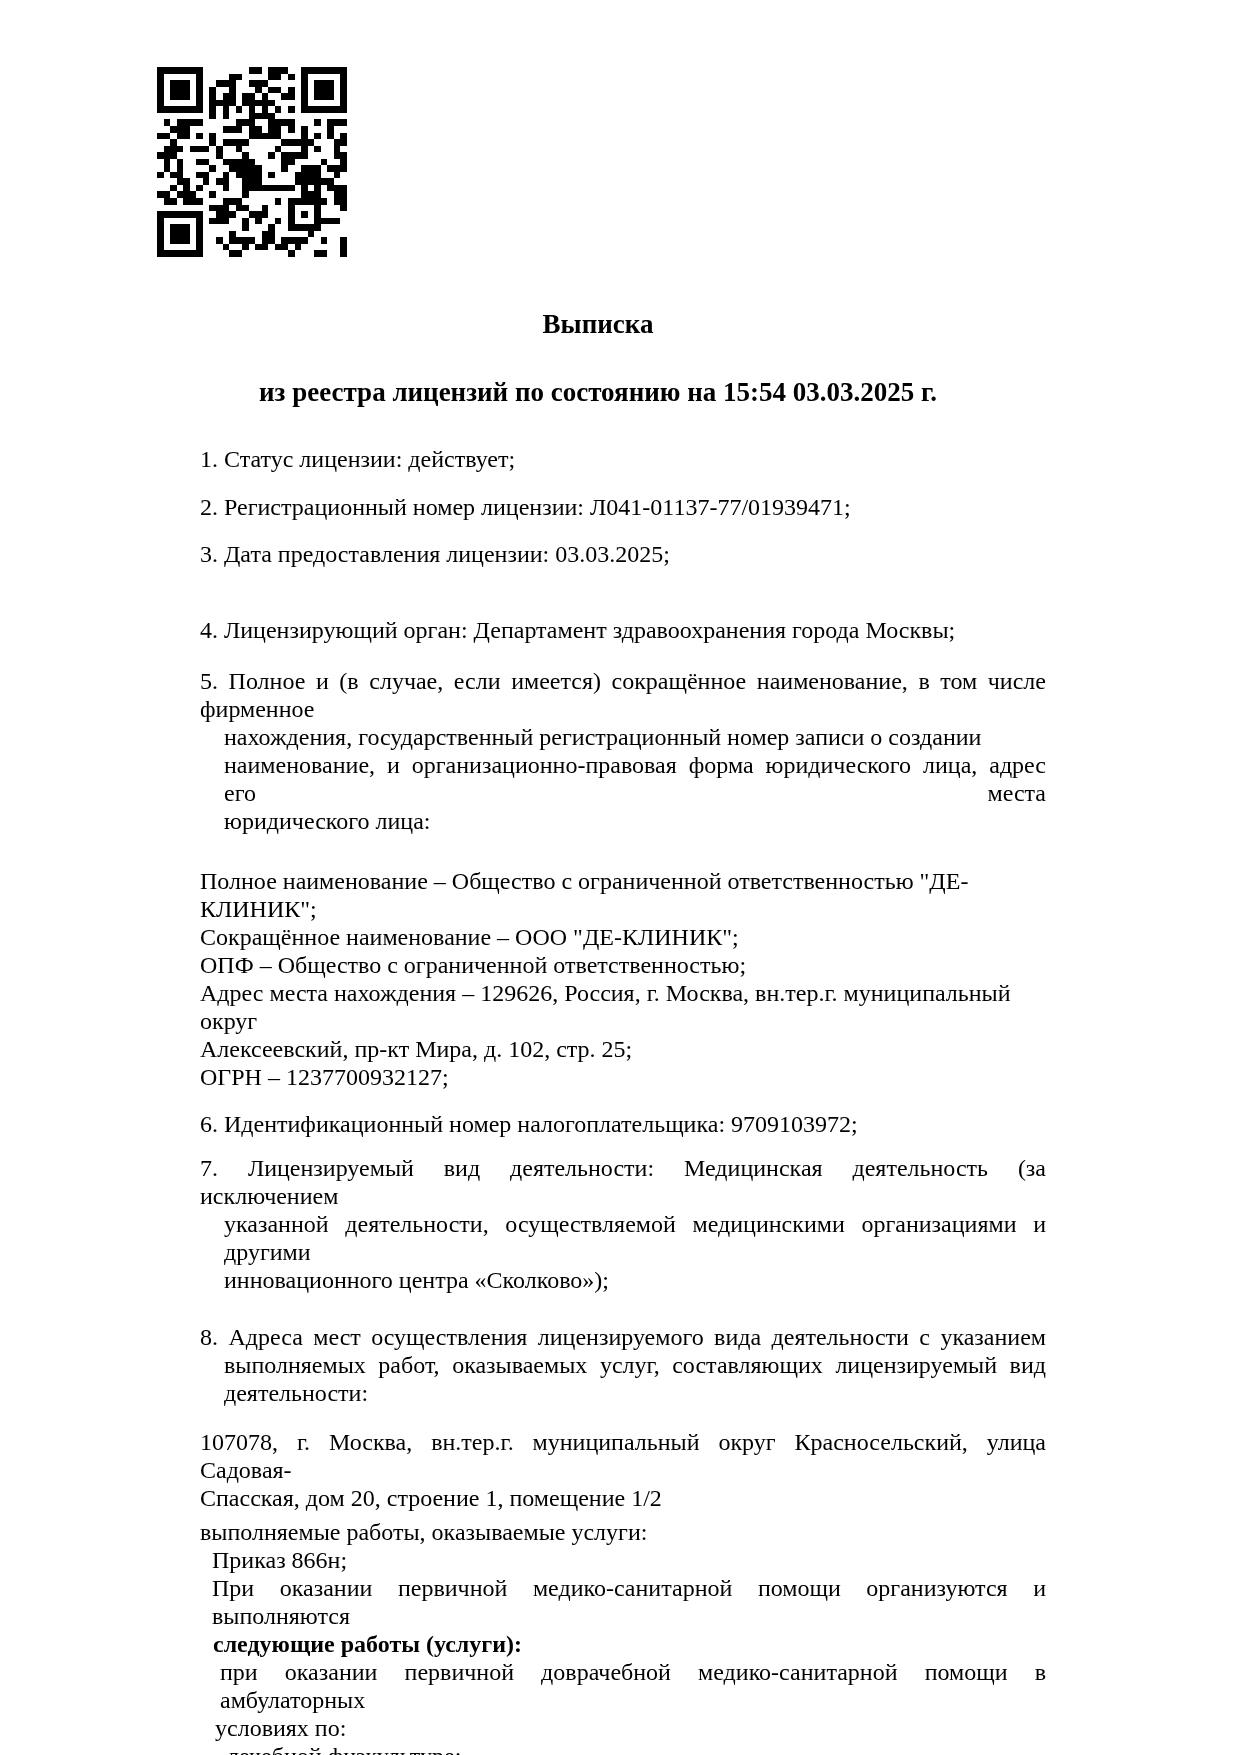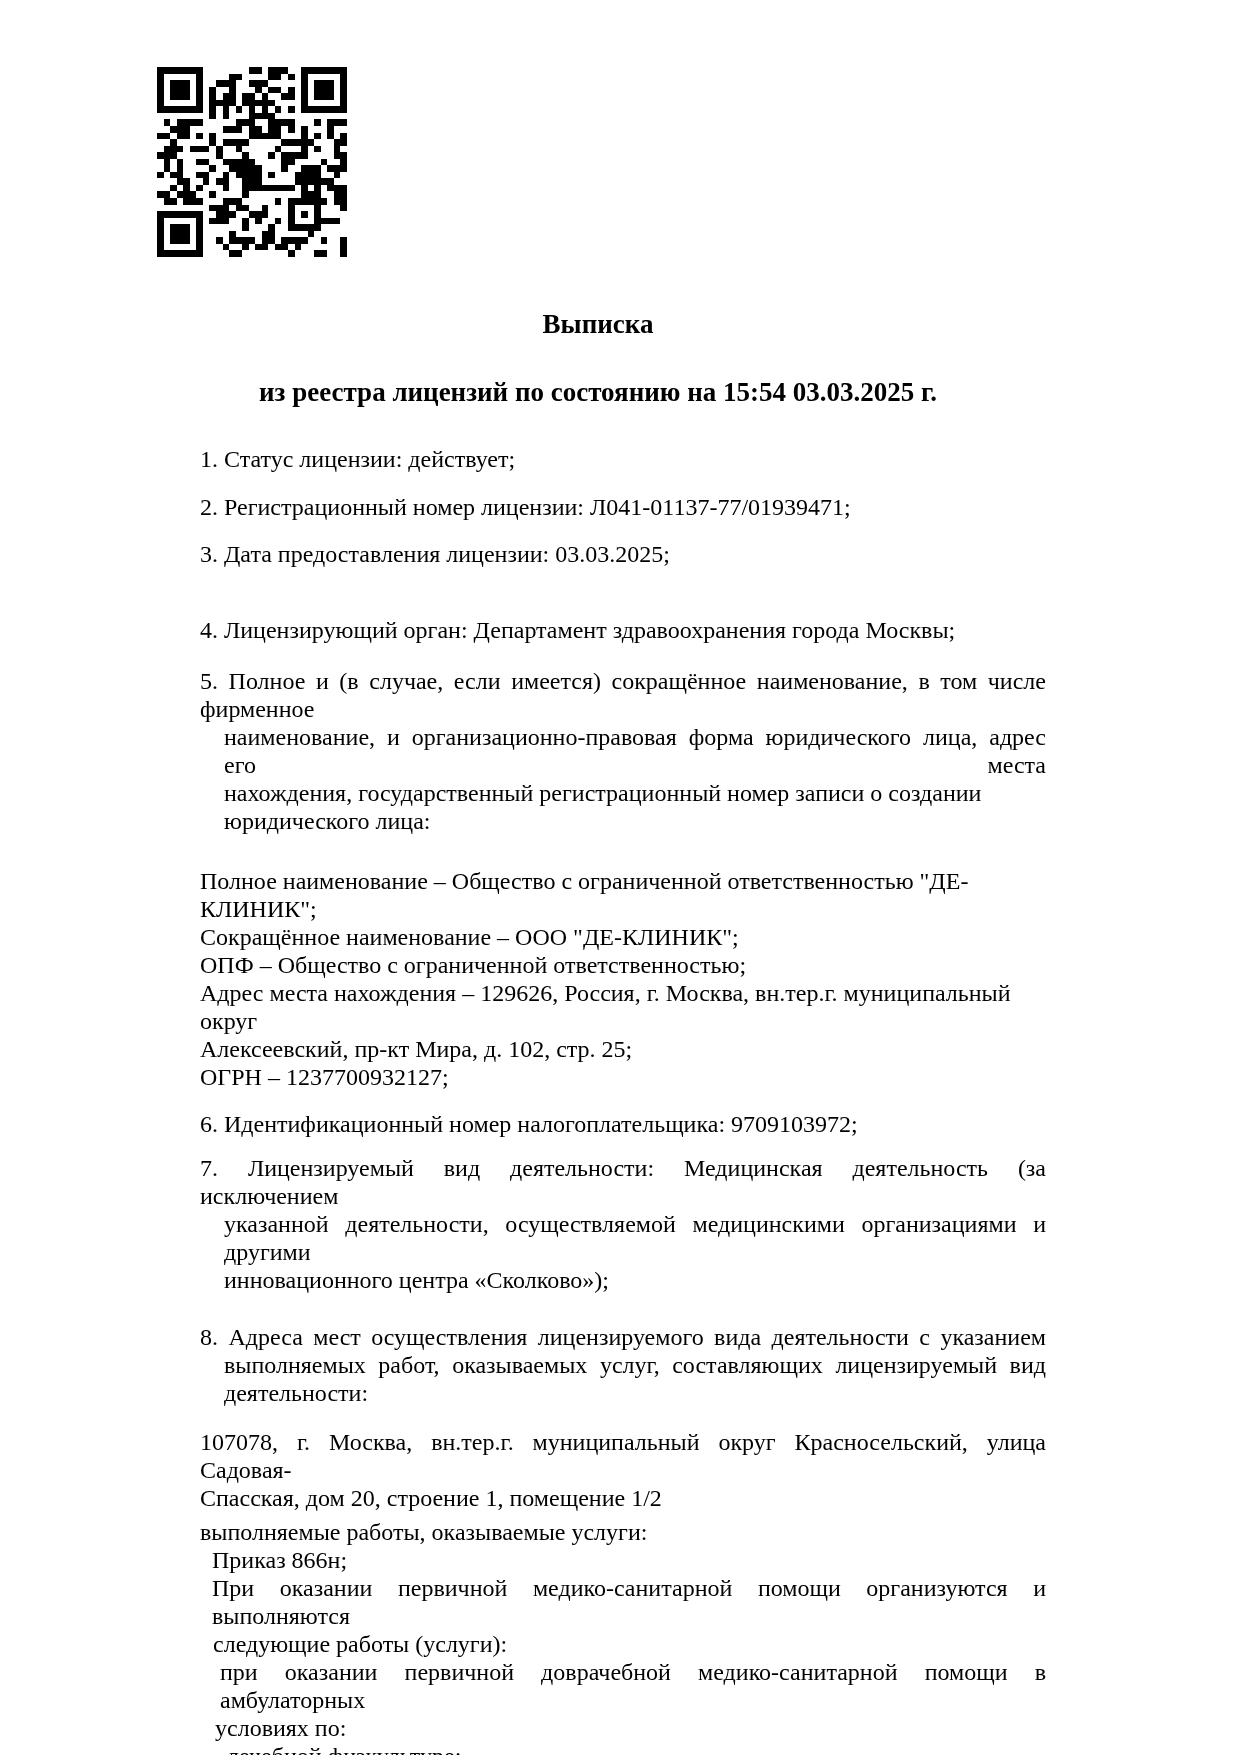--- a/index.html
+++ b/index.html
@@ -16,21 +16,21 @@
   .content{
     position:absolute;left:200px;top:308px;width:846px;
     font-size:24px;line-height:28px;
   }
   .t{font-size:27px;line-height:32px;font-weight:bold;text-align:center;margin:0 50px 36px 0;}
   .st{font-size:27px;line-height:32px;font-weight:bold;text-align:center;margin:0 50px 37px 0;}
   .para{margin:0;}
   .ln{margin:0;}
   .c{padding-left:24px;}      
   .p12{padding-left:12px;}
-  .p13{padding-left:13px;}
+  .p13{padding-left:13px;font-weight:bold;}
   .p15{padding-left:15px;}
   .p20{padding-left:20px;}
   .p27{padding-left:27px;}
   .jl{text-align:justify;text-align-last:justify;}
   .mb6{margin-bottom:6px;}
   .mb16{margin-bottom:16px;}
   .mb17{margin-bottom:1px;}
   .mb19{margin-bottom:19px;}
   .mb20{margin-bottom:20px;}
   .mb21{margin-bottom:21px;}
@@ -456,22 +456,22 @@
     <div class="t">Выписка</div>
     <div class="st">из реестра лицензий по состоянию на 15:54 03.03.2025 г.</div>
 
     <div class="para ln mb20">1. Статус лицензии: действует;</div>
     <div class="para ln mb19">2. Регистрационный номер лицензии: Л041-01137-77/01939471;</div>
     <div class="para ln mb17">3. Дата предоставления лицензии: 03.03.2025;</div>
     <div class="para ln mb23">4. Лицензирующий орган: Департамент здравоохранения города Москвы;</div>
 
     <div class="para mb32">
       <div class="ln jl">5. Полное и (в случае, если имеется) сокращённое наименование, в том числе фирменное</div>
+      <div class="ln c">нахождения, государственный регистрационный номер записи о создании</div>
       <div class="ln c jl">наименование, и организационно-правовая форма юридического лица, адрес его места</div>
-      <div class="ln c">нахождения, государственный регистрационный номер записи о создании</div>
       <div class="ln c">юридического лица:</div>
     </div>
 
     <div class="para mb19">
       <div class="ln">Полное наименование – Общество с ограниченной ответственностью "ДЕ-КЛИНИК";</div>
       <div class="ln">Сокращённое наименование – ООО "ДЕ-КЛИНИК";</div>
       <div class="ln">ОПФ – Общество с ограниченной ответственностью;</div>
       <div class="ln">Адрес места нахождения – 129626, Россия, г. Москва, вн.тер.г. муниципальный округ</div>
       <div class="ln">Алексеевский, пр-кт Мира, д. 102, стр. 25;</div>
       <div class="ln">ОГРН – 1237700932127;</div>

